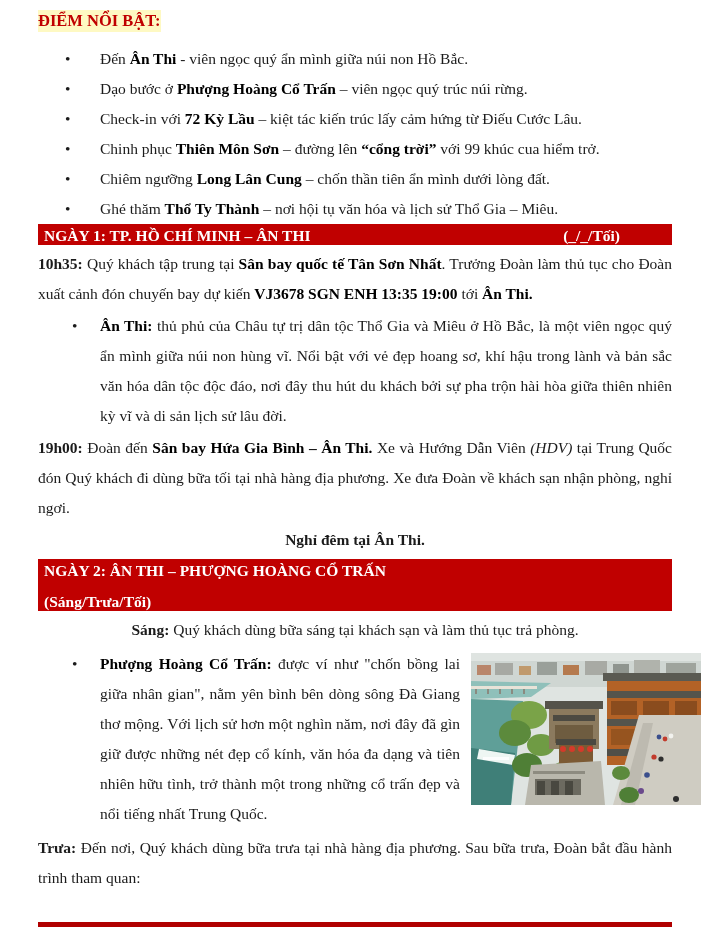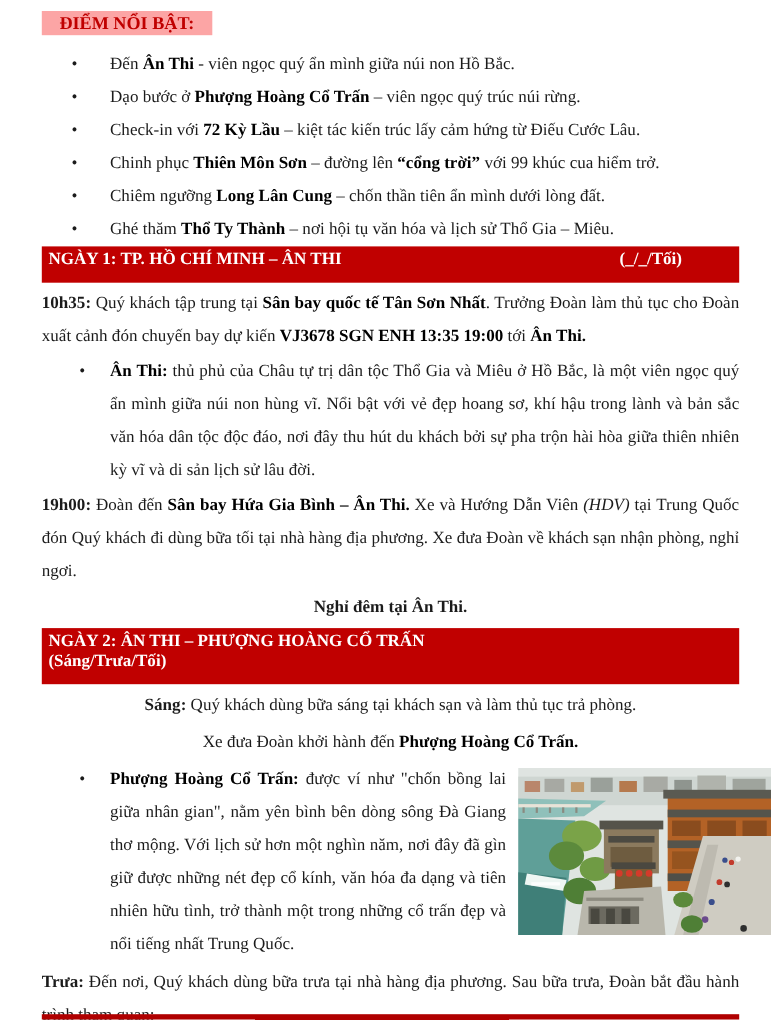--- a/index.html
+++ b/index.html
@@ -5,35 +5,35 @@
   html,body{margin:0;padding:0;background:#ffffff;}
   body{
     width:709px;height:927px;overflow:hidden;
     font-family:"Liberation Serif","DejaVu Serif",serif;
     font-size:15.5px;color:#1b1b1b;
   }
   .page{position:relative;box-sizing:border-box;width:709px;height:927px;
         padding:10px 37px 0 38px;}
 
   
-  .hl-heading{display:inline-block;background:#fca5a5;color:#c00000;
-              font-weight:bold;font-size:16.5px;line-height:22px;padding:0 16px;}
+  .hl-heading{display:inline-block;background:#fef9c3;color:#c00000;
+              font-weight:bold;font-size:16.5px;line-height:22px;padding:0 0;}
 
   
   .bullets{margin-top:12px;}
   .b-row{position:relative;padding-left:62px;line-height:30px;text-align:left;}
   .b-dot{position:absolute;left:27px;top:0;}
   .kw{color:#000000;font-weight:bold;}
   .bold{font-weight:bold;}
   .ital{font-style:italic;}
 
   
   .banner{background:#c00000;color:#ffffff;font-weight:bold;font-size:15.5px;
           display:flex;justify-content:space-between;align-items:flex-start;
-          padding:3px 8px 12px 6px;margin-top:0;}
+          padding:3px 8px 0 6px;margin-top:0;gap:13px;}
   .banner.second{margin-top:4px;flex-direction:column;}
   .banner .meals{white-space:nowrap;}
   .banner .meals.inset{margin-right:44px;}
 
   
   .para{line-height:30px;text-align:justify;margin:4px 0 0 0;}
   .para.tight{margin-top:2px;}
   .para.plain{text-align:center;}
 
   
@@ -96,21 +96,20 @@
 
   <p class="para tight plain bold">Nghỉ đêm tại Ân Thi.</p>
 
   <div class="banner second">
     <span>NGÀY 2: ÂN THI – PHƯỢNG HOÀNG CỔ TRẤN</span>
     <span class="meals">(Sáng/Trưa/Tối)</span>
   </div>
 
   <p class="para plain"><span class="bold">Sáng:</span><span> Quý khách dùng bữa sáng tại khách sạn và làm thủ tục trả phòng.</span></p>
 
-  <p class="para plain"><span>Xe đưa Đoàn khởi hành đến </span><span class="kw">Phượng Hoàng Cổ Trấn.</span></p>
 
   <div class="media-row">
     <div class="media-text">
       <span class="sub-dot">•</span><span class="kw">Phượng Hoàng Cổ Trấn:</span><span> được ví như "chốn bồng lai giữa nhân gian", nằm yên bình bên dòng sông Đà Giang thơ mộng. Với lịch sử hơn một nghìn năm, nơi đây đã gìn giữ được những nét đẹp cổ kính, văn hóa đa dạng và tiên nhiên hữu tình, trở thành một trong những cổ trấn đẹp và nổi tiếng nhất Trung Quốc.</span>
     </div>
     <div class="photo">
       <svg width="230" height="152" viewBox="0 0 230 152" xmlns="http://www.w3.org/2000/svg">
 
         <rect x="0" y="0" width="230" height="152" fill="#dfe4e1"></rect>
         <rect x="0" y="8" width="230" height="26" fill="#cfd6d2"></rect>

